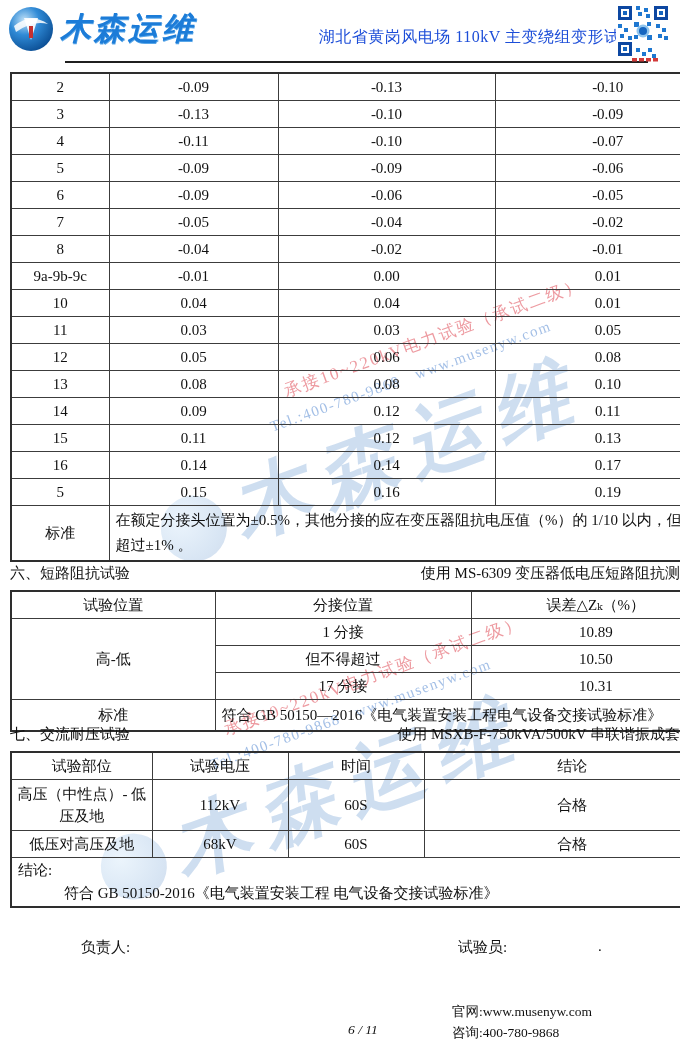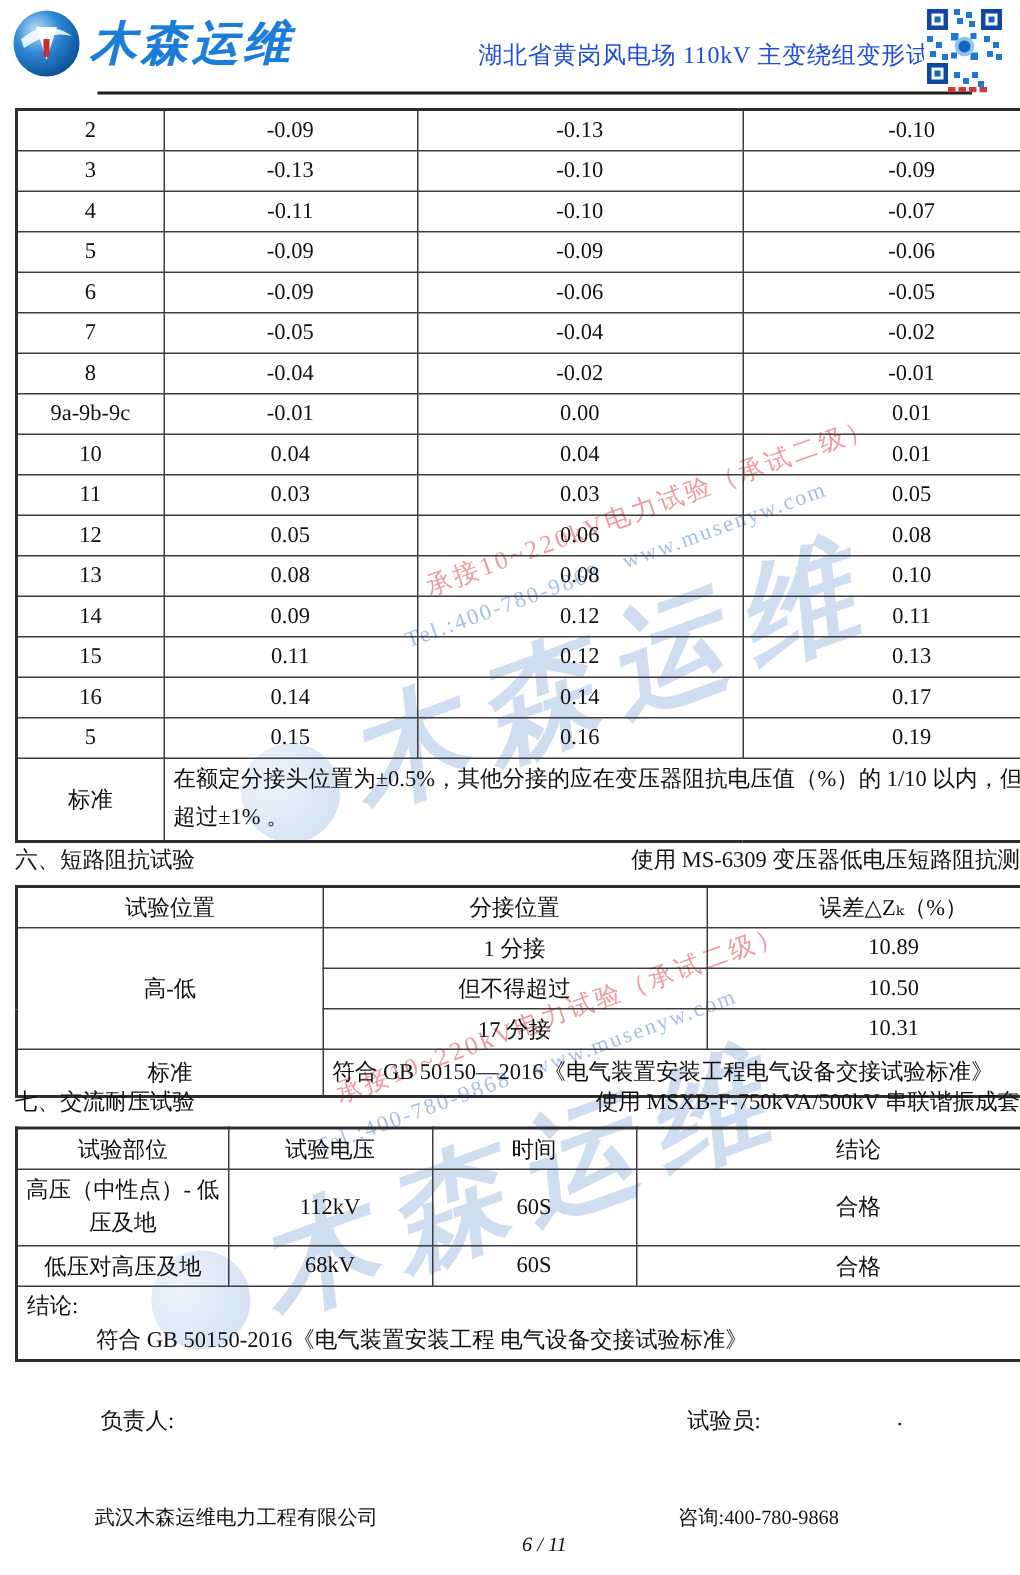--- a/index.html
+++ b/index.html
@@ -329,27 +329,27 @@
       </tr>
       <tr>
         <td class="concl-cell" colspan="4">
           <div>结论:</div>
           <div class="concl-text">符合 GB 50150-2016《电气装置安装工程 电气设备交接试验标准》</div>
         </td>
       </tr>
     </tbody>
   </table>
 
-  <span class="sig" style="left:67px;">负责人:</span>
+  <span class="sig" style="left:81px;">负责人:</span>
   <span class="sig" style="left:458px;">试验员:</span>
   <span class="sig" style="left:598px;">.</span>
 
   <div class="footer">
     <div class="f-left">
-      <div>武汉木森运维电力工程有限公司</div>
     </div>
     <div class="f-page">6 / 11</div>
     <div class="f-right">
+      <div>官网:www.musenyw.com</div>
       <div>咨询:400-780-9868</div>
     </div>
   </div>
 
 </div>
 
 </body></html>

